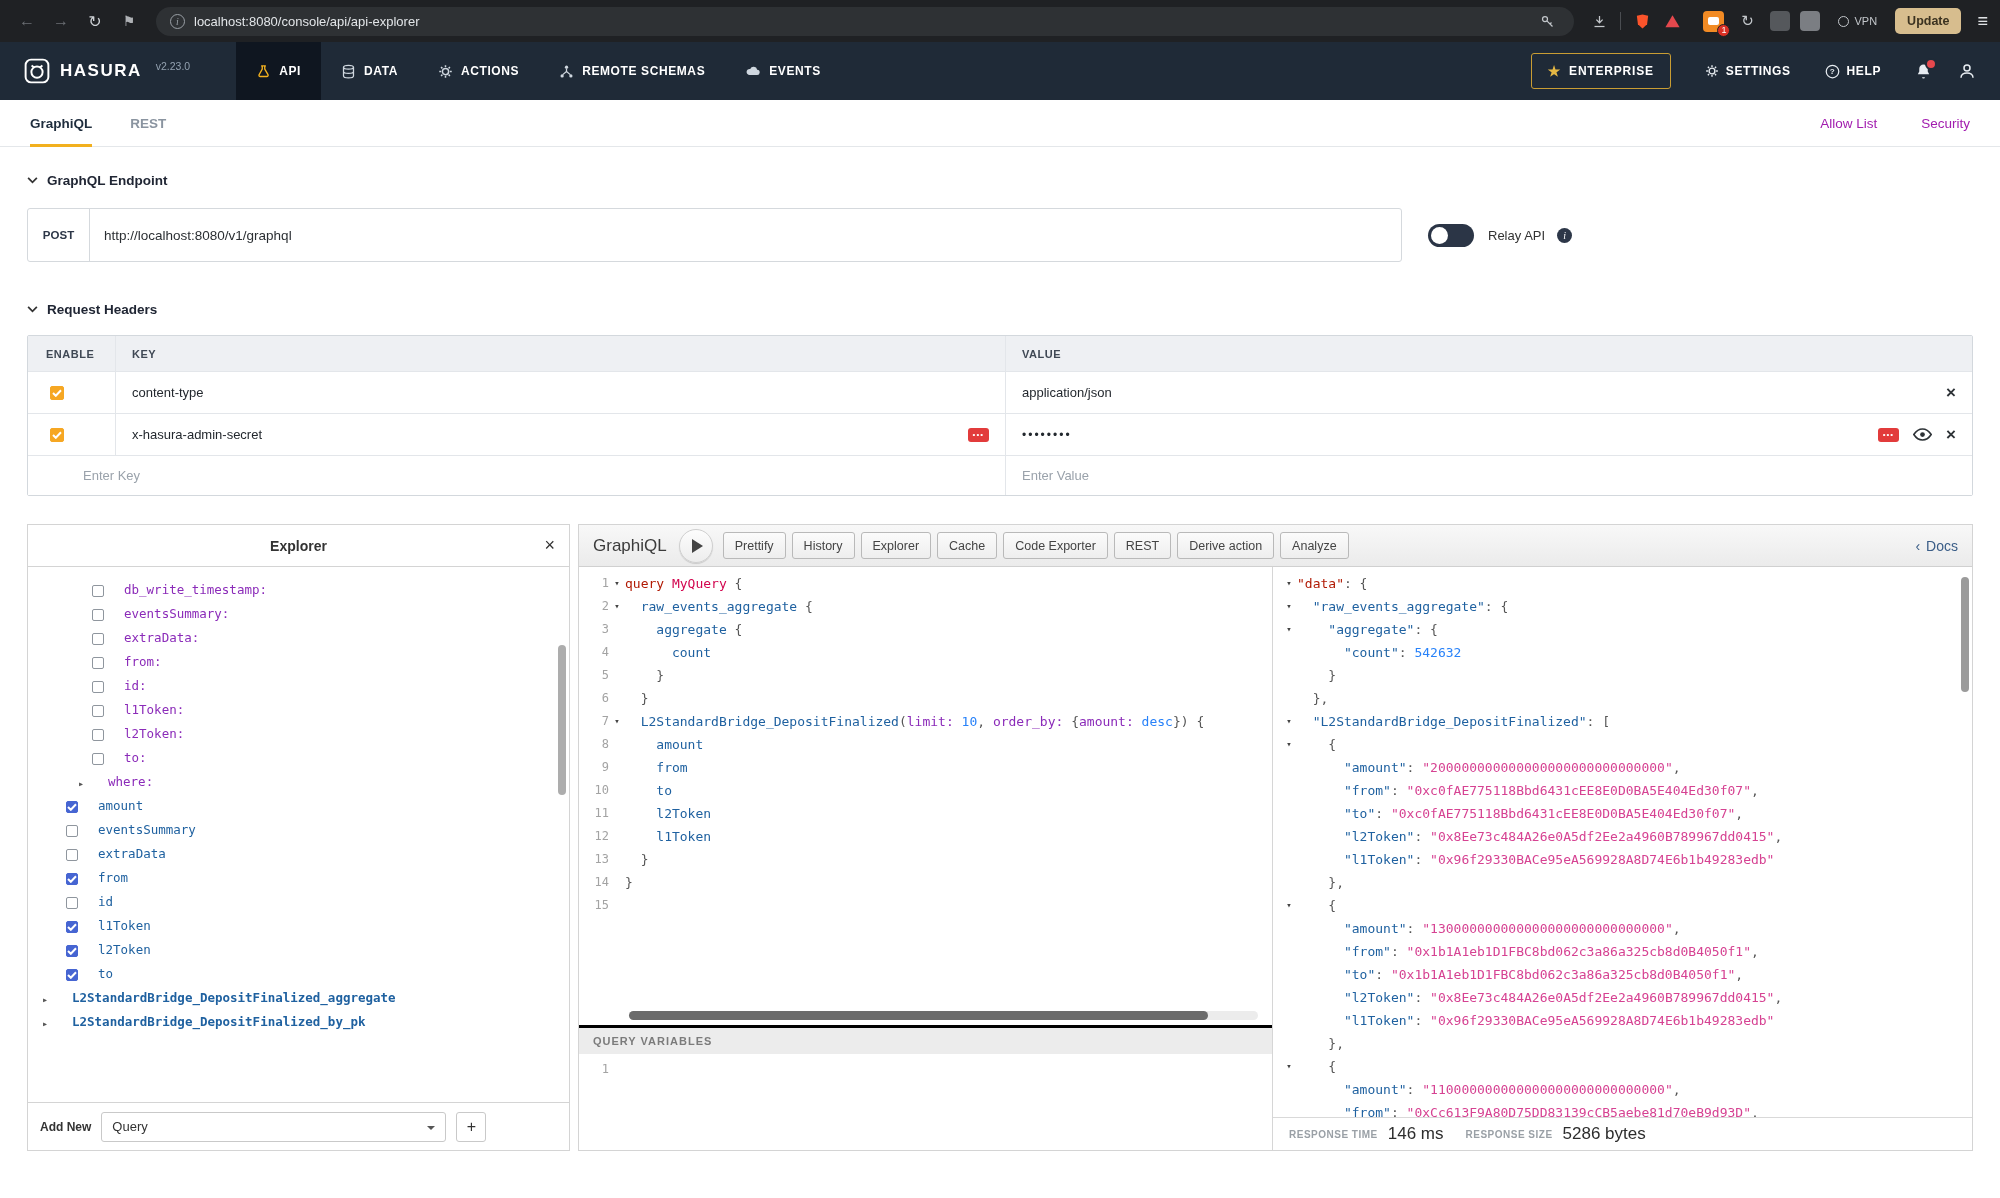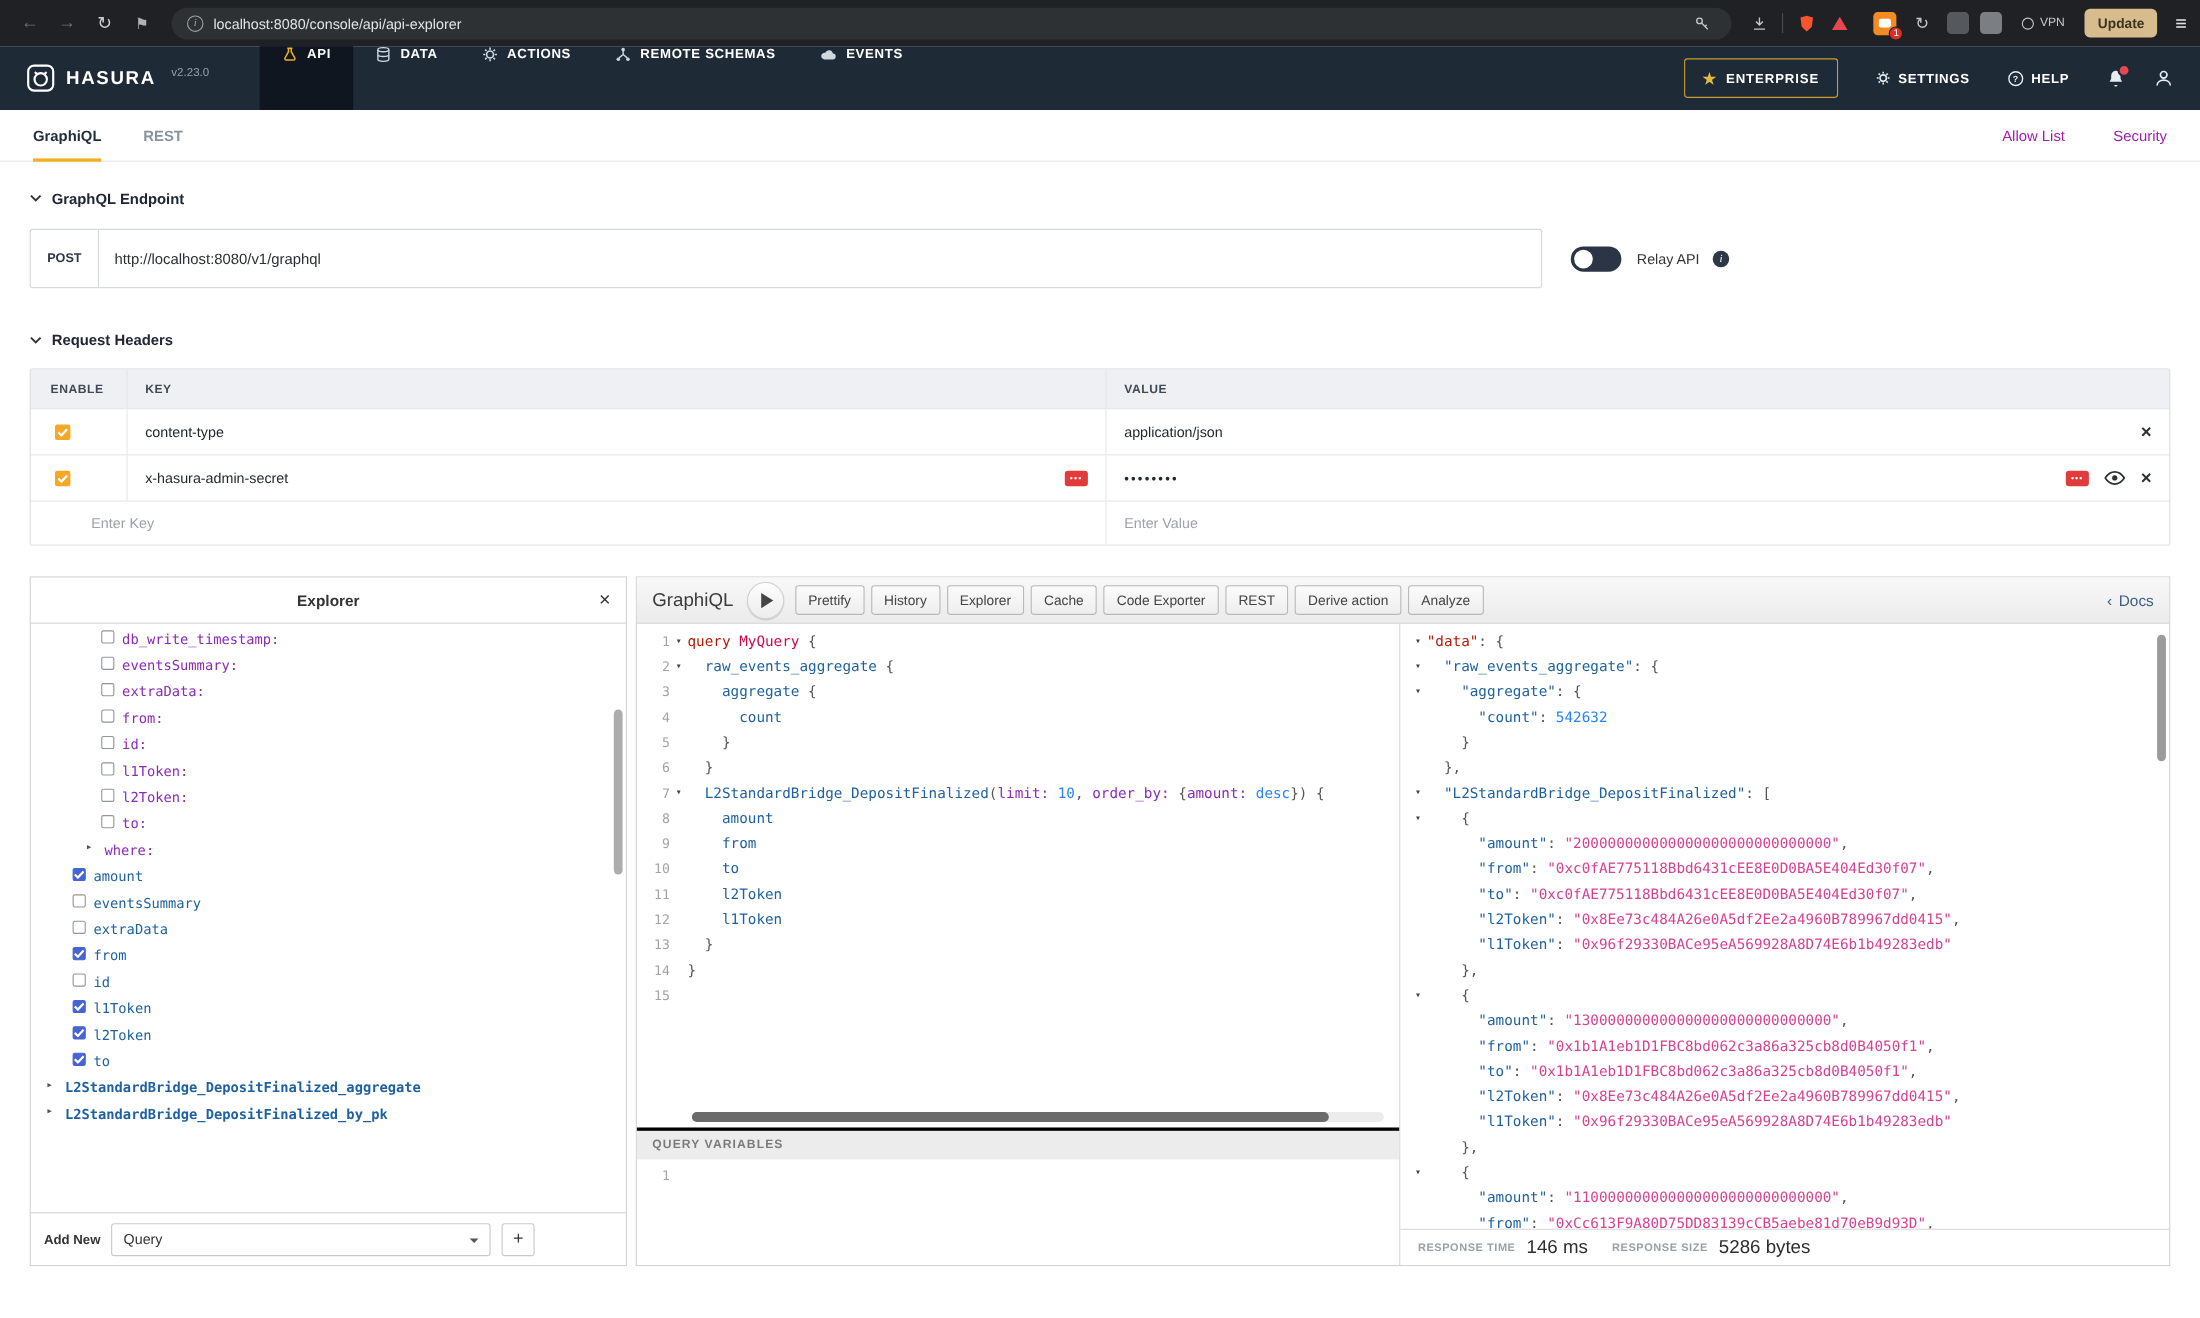--- a/index.html
+++ b/index.html
@@ -24,21 +24,21 @@
 .vpn .ring{width:11px;height:11px;border:1.5px solid #c3c7cb;border-radius:50%}
 .update-btn{height:26px;padding:0 12px;background:#d7bd8e;border:none;border-radius:5px;color:#3b3220;font-size:12.5px;font-weight:bold;font-family:inherit}
 .menu-lines{color:#dfe2e5;font-size:18px;margin-left:6px}
 
 
 .hnav{height:58px;background:#1f2a37;display:flex;align-items:center;padding:0 24px;color:#fff}
 .logo{display:flex;align-items:center;gap:10px;flex:none}
 .brand{font-size:17px;font-weight:bold;letter-spacing:1.5px}
 .ver{font-size:10.5px;color:#93a1b0;margin:-10px 0 0 4px}
 .ntabs{display:flex;height:58px;margin-left:46px}
-.ntab{display:flex;align-items:flex-start;gap:8px;padding:0 20px;font-size:12px;font-weight:bold;letter-spacing:.6px;color:#fff;cursor:pointer}
+.ntab{display:flex;align-items:center;gap:8px;padding:0 20px;font-size:12px;font-weight:bold;letter-spacing:.6px;color:#fff;cursor:pointer}
 .ntab .ic{display:flex;color:#cfd7df}
 .ntab.active{background:#0f1620}
 .ntab.active .ic{color:#f2b01e}
 .nright{margin-left:auto;display:flex;align-items:center}
 .ent-btn{display:flex;align-items:center;gap:8px;border:1.5px solid #c99d33;border-radius:3px;height:36px;padding:0 16px;font-size:12px;font-weight:bold;letter-spacing:.8px;color:#fff;cursor:pointer}
 .ent-btn .star{color:#e5b844;font-size:14px}
 .nitem{display:flex;align-items:center;gap:7px;font-size:12px;font-weight:bold;letter-spacing:.6px;margin-left:34px;cursor:pointer}
 .nitem .ic{display:flex;color:#e7ecf1}
 .bell{position:relative;margin-left:34px;display:flex;cursor:pointer}
 .bell .dot{position:absolute;top:-5px;right:-5px;width:12px;height:12px;background:#e5484d;border-radius:50%;border:2px solid #1f2a37}
@@ -88,21 +88,21 @@
 .spacer{flex:1}
 .eye{display:flex;cursor:pointer;flex:none}
 
 
 .main{display:flex;gap:8px;margin-top:28px;height:627px}
 .exp{width:543px;border:1px solid #d4d4d4;display:flex;flex-direction:column;background:#fff;flex:none}
 .exp-h{height:42px;border-bottom:1px solid #d4d4d4;display:flex;align-items:center;justify-content:center;position:relative;flex:none}
 .exp-h .t{font-size:14px;font-weight:bold;color:#333}
 .exp-close{position:absolute;right:14px;font-size:18px;color:#333;cursor:pointer}
 .exp-b{flex:1;padding-top:6px;position:relative;overflow:hidden;font-family:"DejaVu Sans Mono",monospace;font-size:12.5px}
-.erow{height:24px;display:flex;align-items:flex-start;gap:7px;cursor:pointer}
+.erow{height:24px;display:flex;align-items:flex-end;gap:20px;cursor:pointer}
 .chk{width:12px;height:12px;border:1px solid #8f969e;border-radius:2px;background:#fff;flex:none;display:flex;align-items:center;justify-content:center}
 .chk.on{background:#4665d2;border-color:#4665d2}
 .erow.arg{padding-left:64px;color:#8B2BB9}
 .erow.where{padding-left:50px;color:#8B2BB9}
 .erow.fld{padding-left:38px;color:#1F61A0}
 .erow.coll{padding-left:14px;color:#1F61A0;font-weight:bold}
 .caret{color:#555;font-size:10px;width:10px;flex:none}
 .exp-scroll{position:absolute;right:3px;top:78px;width:8px;height:150px;background:#adadad;border-radius:4px}
 .exp-f{height:48px;border-top:1px solid #d4d4d4;display:flex;align-items:center;gap:10px;padding:0 12px;flex:none}
 .addnew{font-size:12px;font-weight:bold;color:#333}

